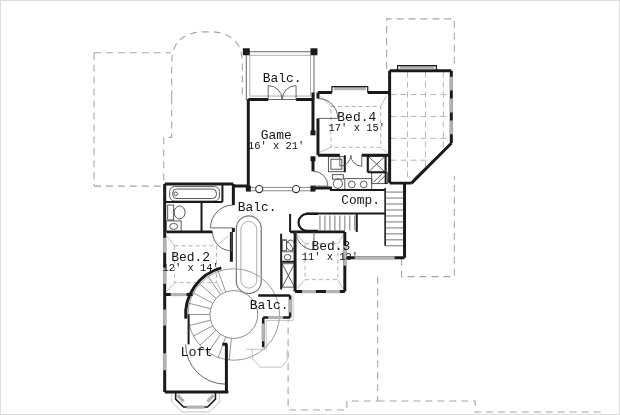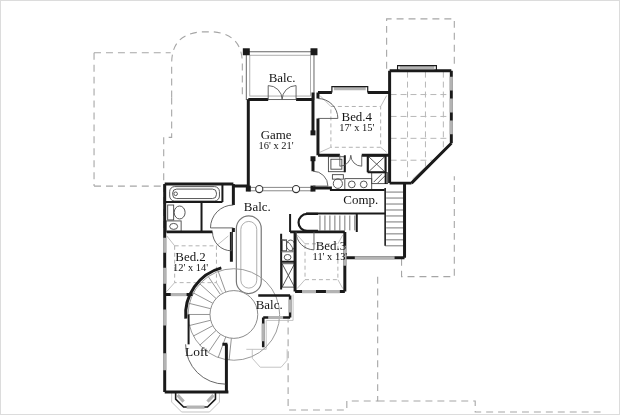--- a/index.html
+++ b/index.html
@@ -1,19 +1,19 @@
 <!DOCTYPE html>
 <html><head>
 <meta charset="utf-8">
 <style>
   html,body{margin:0;padding:0;background:#fff;}
   .canvas{
     width:618px;height:413px;border:1px solid #dcdcdc;background:#ffffff;
     position:relative;overflow:hidden;
-    font-family:Liberation Serif, serif;
+    font-family:Liberation Mono, monospace;
   }
   svg{display:block;}
   text{fill:#141414;}
   .room-name{font-size:13px;}
   .room-dims{font-size:10.5px;}
   .loft-name{font-size:13.5px;}
 </style>
 </head>
 <body>
 

